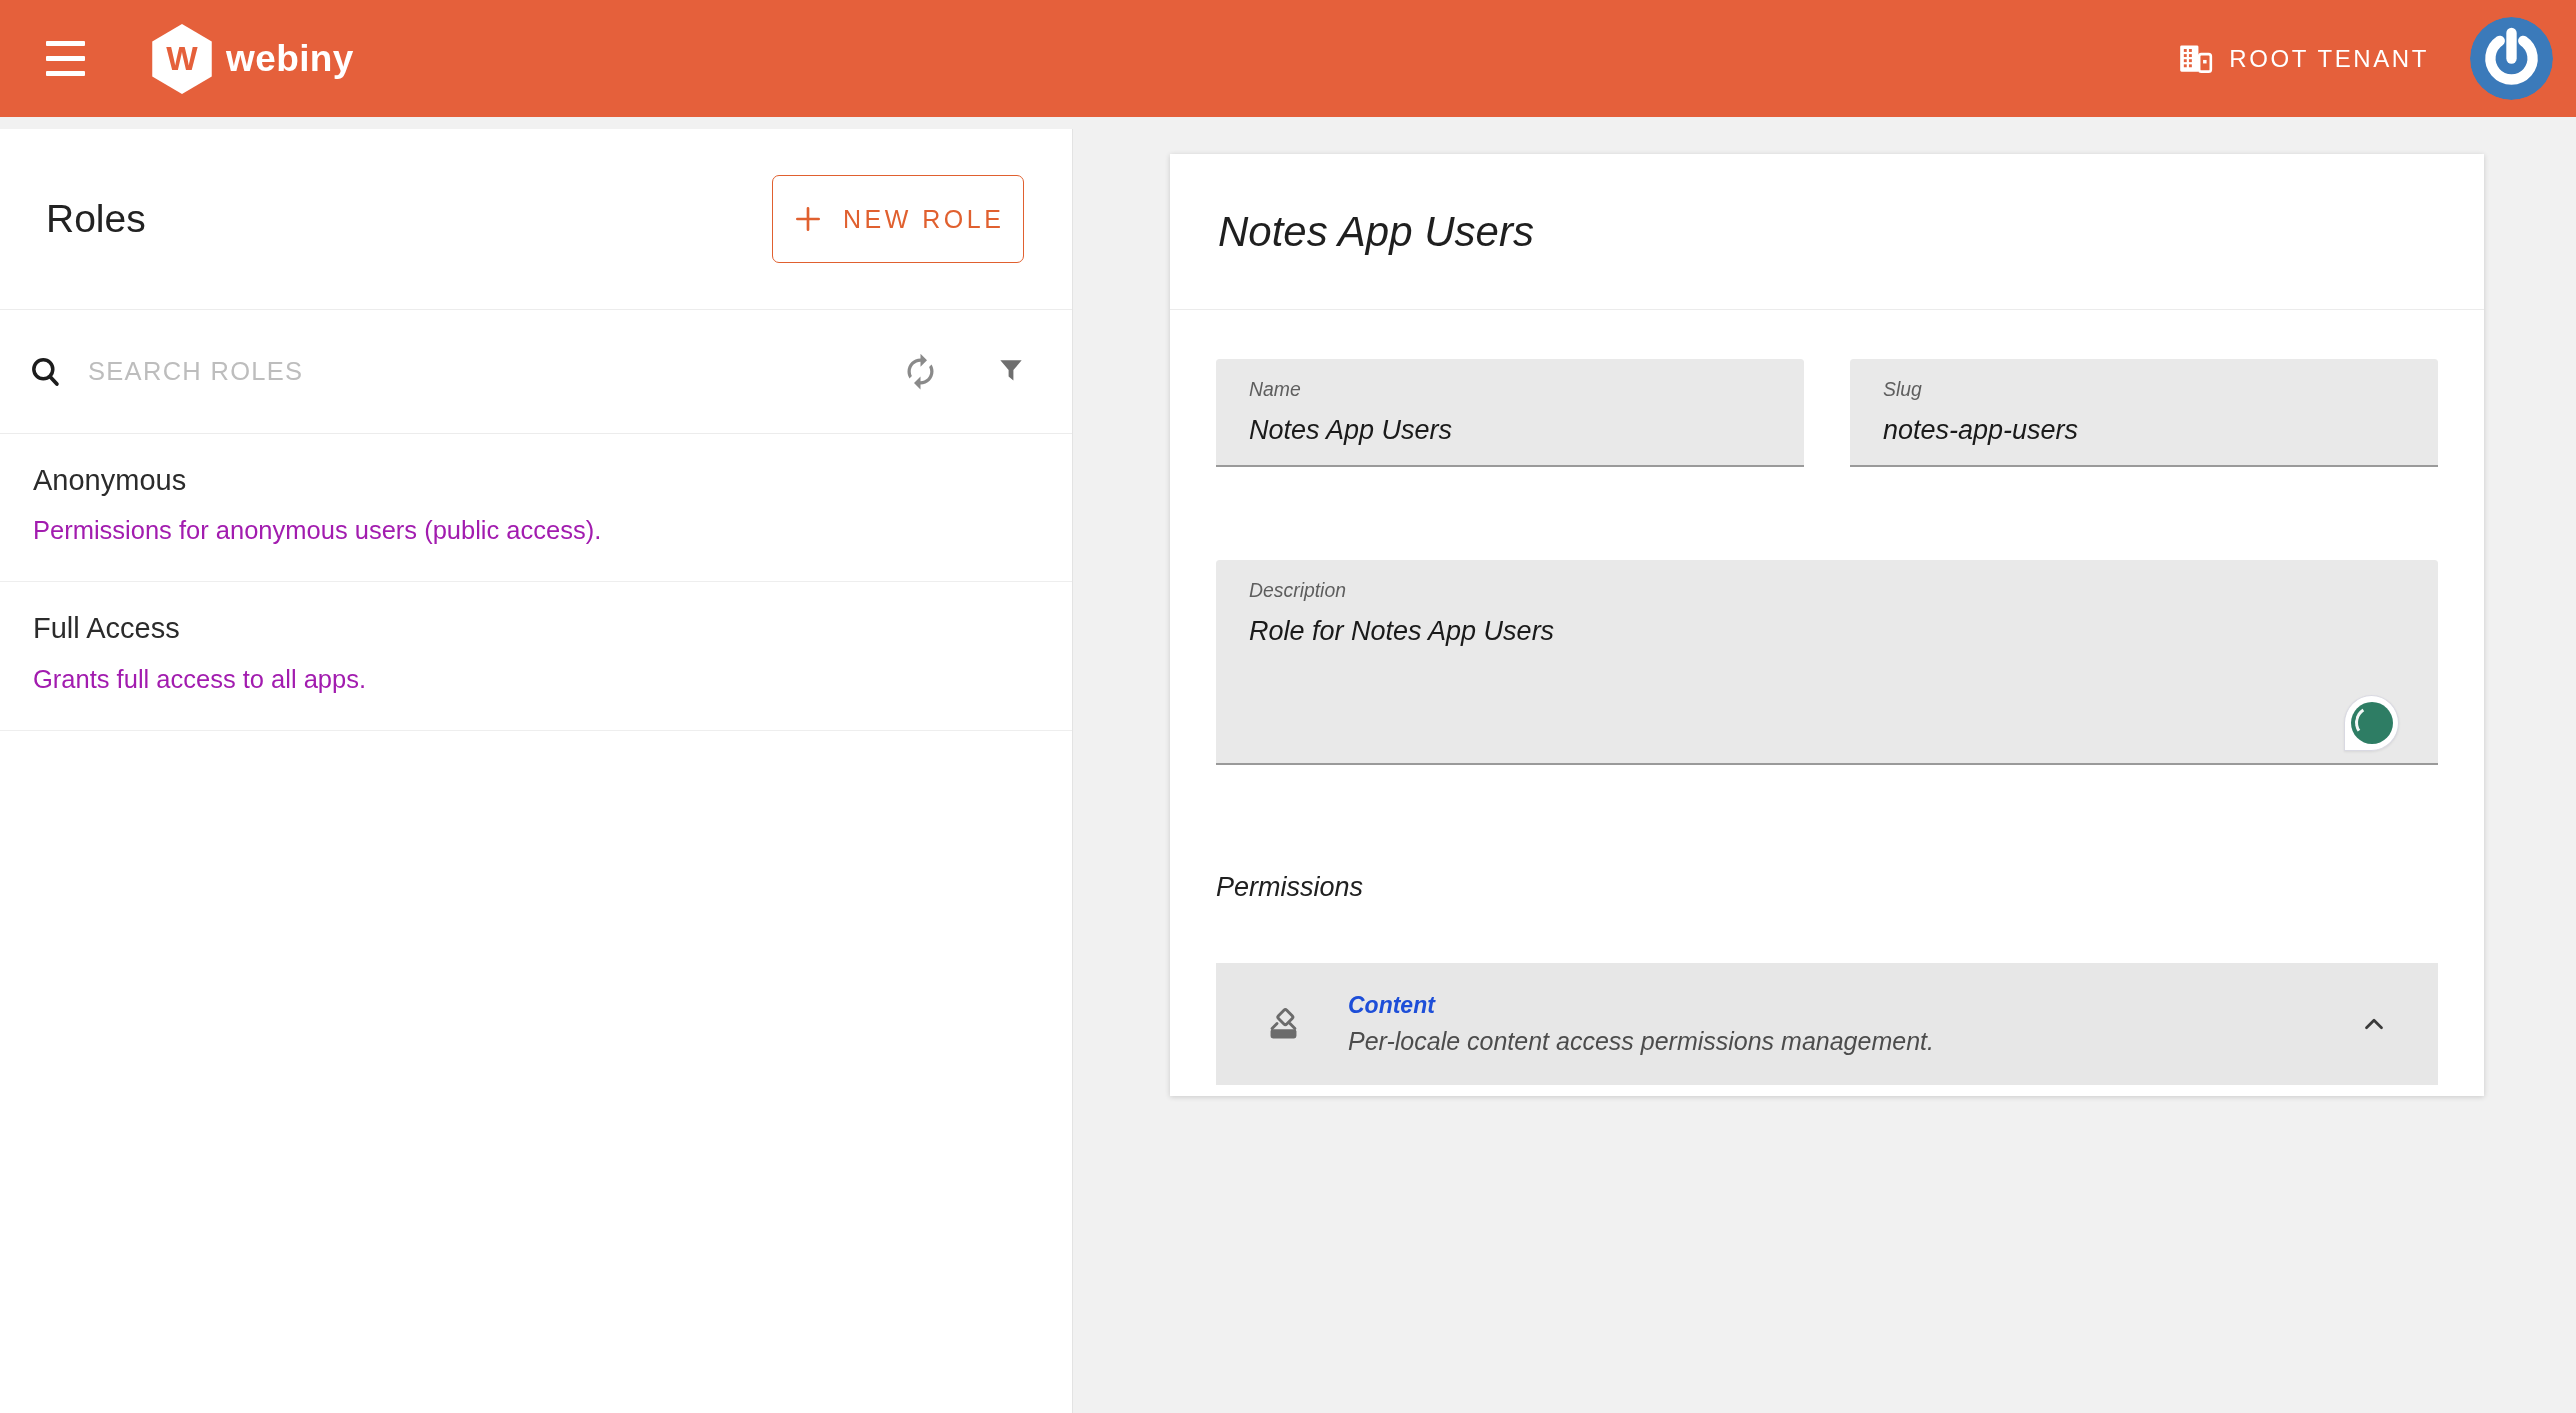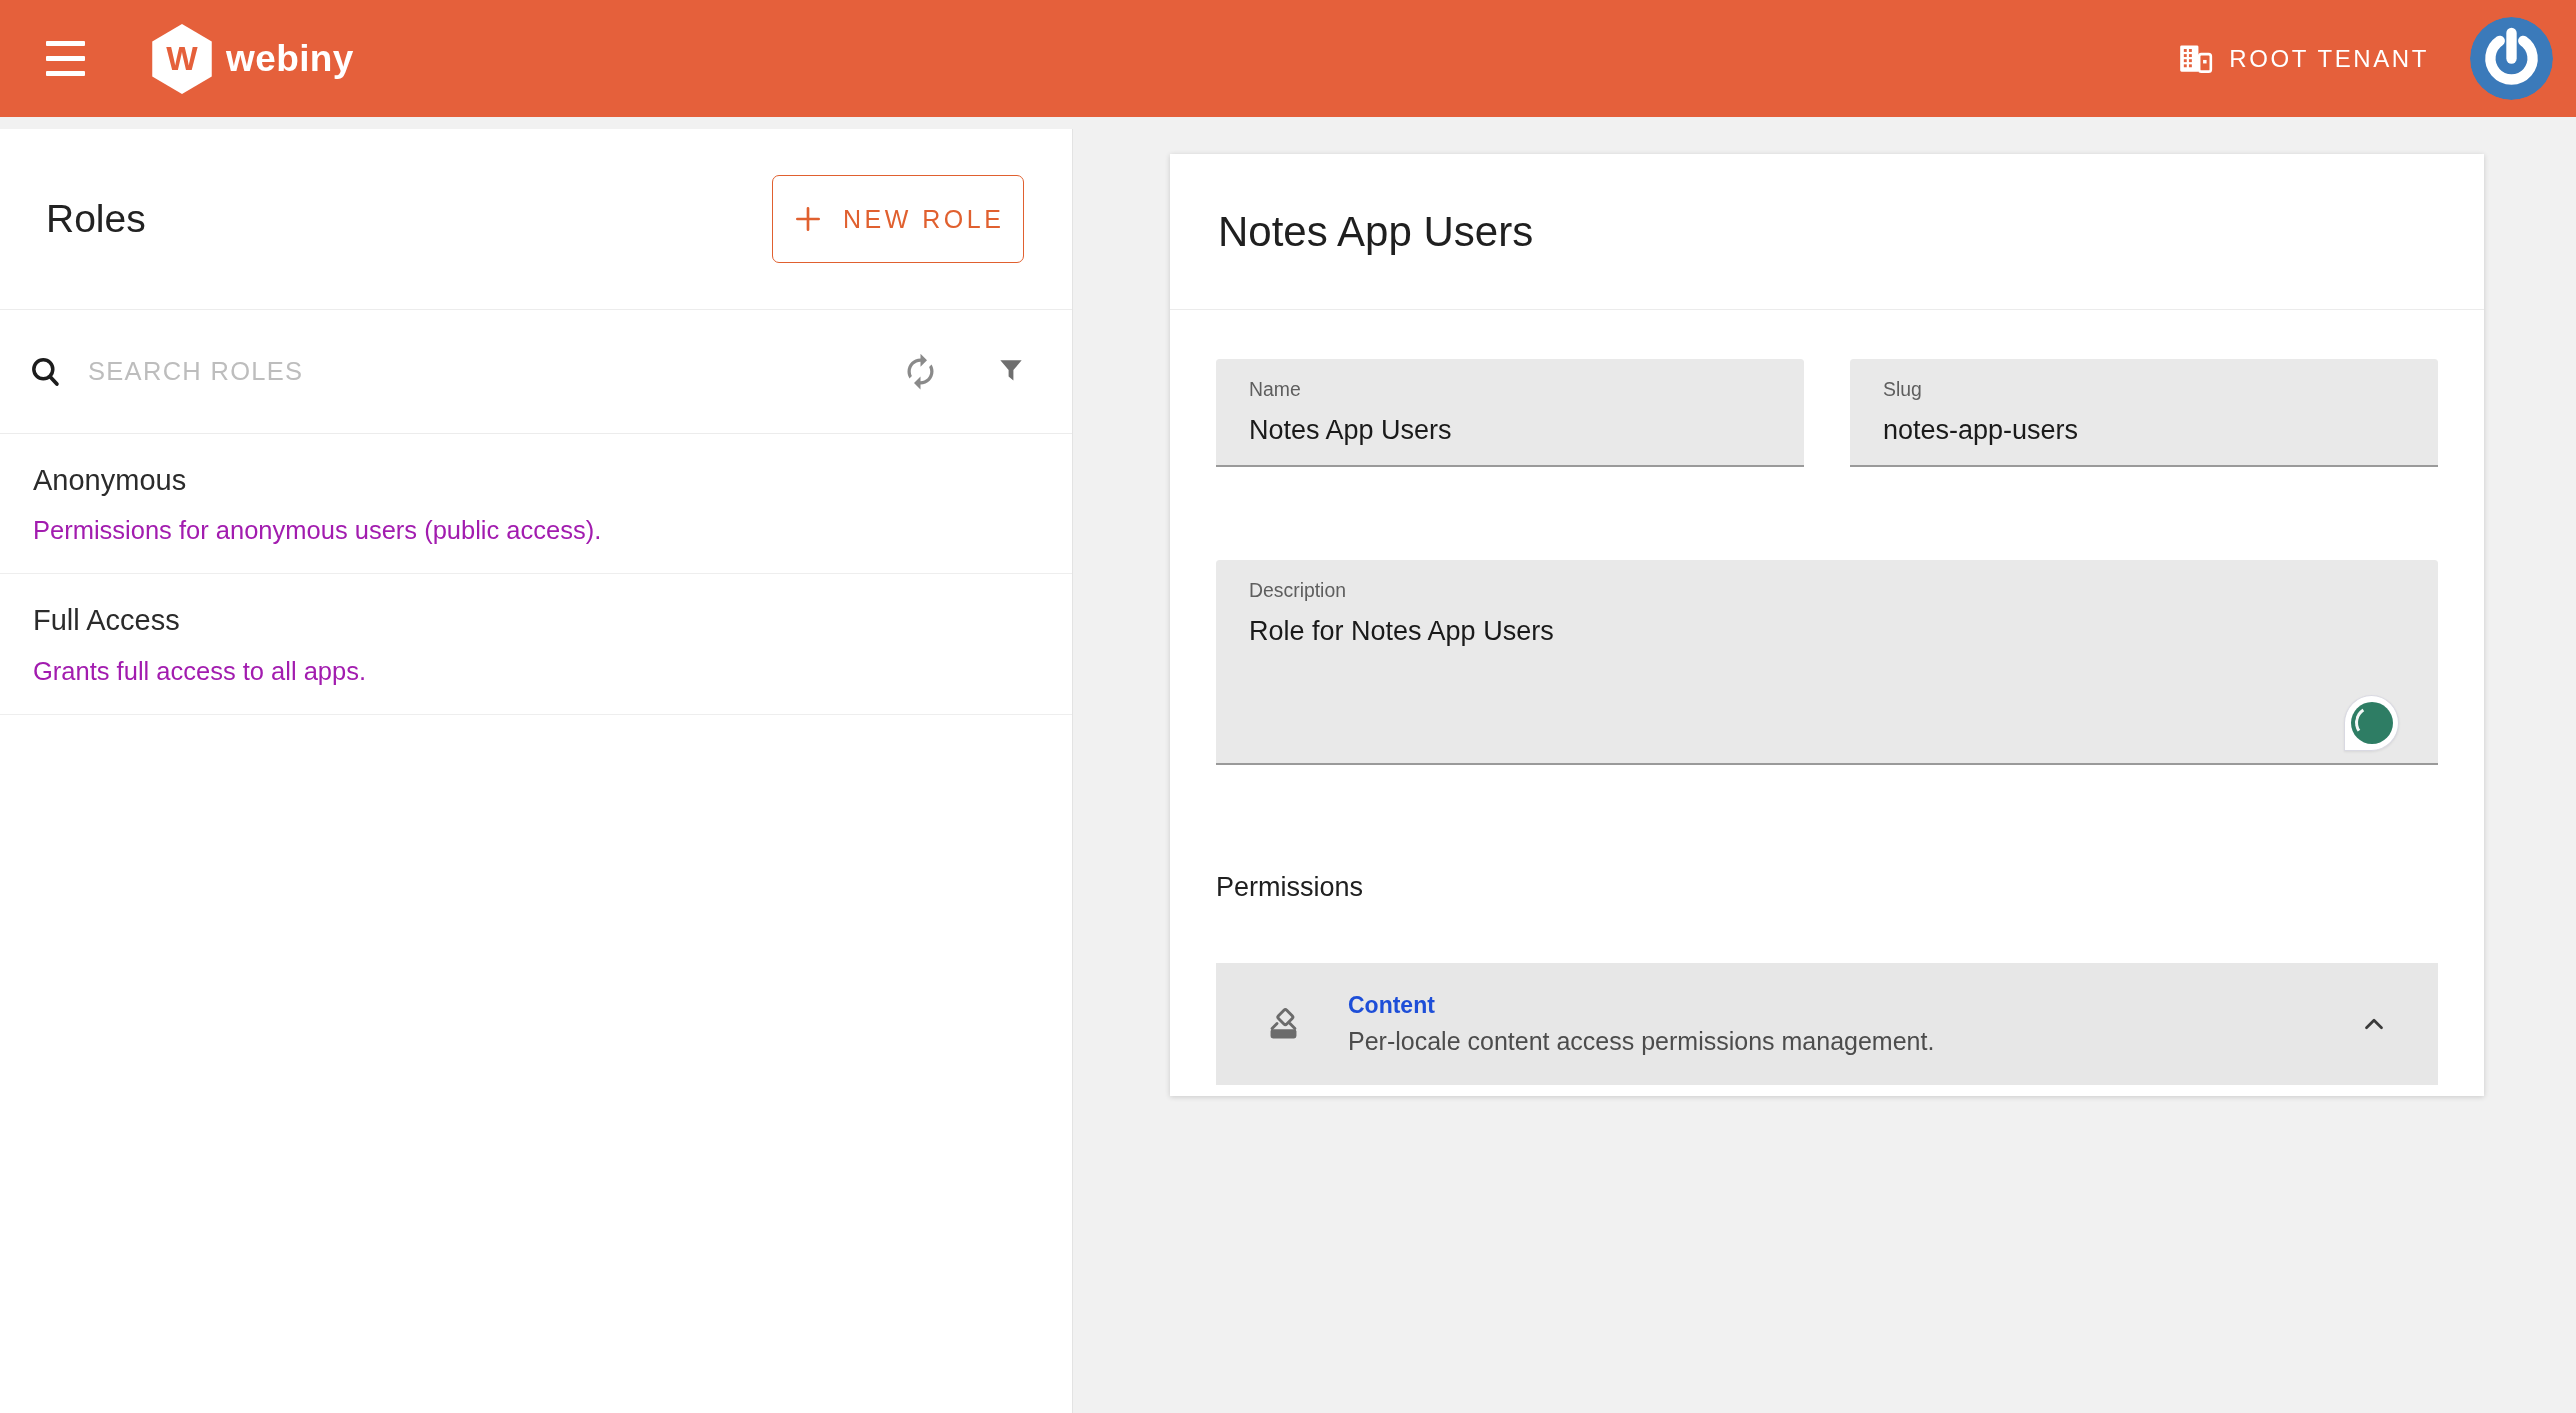--- a/index.html
+++ b/index.html
@@ -36,29 +36,29 @@
   }
   .divider { height:0.9px; background:#ECECEC; width:100%; }
   .search-row { height:123px; display:flex; align-items:center; padding:0 45px 0 28px; }
   .search-input {
     flex:1; border:none; outline:none; margin-left:25px; font-family:"Liberation Sans", sans-serif;
     font-size:25.5px; color:#333; letter-spacing:0.9px; background:transparent;
   }
   .search-input::placeholder { color:#BDBDBD; letter-spacing:1.3px; }
   .icon-btn { background:none; border:none; cursor:pointer; display:flex; align-items:center; padding:0; }
   .filter-btn { margin-left:55px; }
-  .role-item { padding:30px 35px 28px 33px; border-bottom:0.9px solid #EEEEEE; cursor:pointer; }
+  .role-item { padding:30px 35px 36px 33px; border-bottom:0.9px solid #EEEEEE; cursor:pointer; }
   .role-item-name { font-size:29px; color:#2B2B2B; font-weight:400; }
   .role-item-desc { font-size:25.5px; color:#a21caf; margin-top:19.4px; }
 
   
   .content-area { position:absolute; top:117px; left:1073px; width:1503px; height:1296px; background:#F1F1F1; }
   .card {
     position:absolute; top:37px; left:97px; width:1314px;
-    background:#fff; box-shadow:0 0.9px 5.3px rgba(0,0,0,0.16); padding-bottom:2.6px;
+    background:#fff; box-shadow:0 0.9px 5.3px rgba(0,0,0,0.16); padding-bottom:2.6px;font-style:italic;
   }
   .card-head { height:156px; display:flex; align-items:center; padding:0 48px; border-bottom:1.8px solid #EBEBEB; }
   .card-title { font-size:42px; font-weight:400; color:#1F1F1F; }
   .card-body { padding:49px 46px 8px 46px; }
   .field-row { display:flex; gap:46px; }
   .field {
     background:#E9E9E9; border-bottom:2.6px solid #9A9A9A; border-radius:3.5px 3.5px 0 0;
     padding:19.4px 33px 0 33px; height:108px; cursor:text;
   }
   .field-half { flex:1; }

